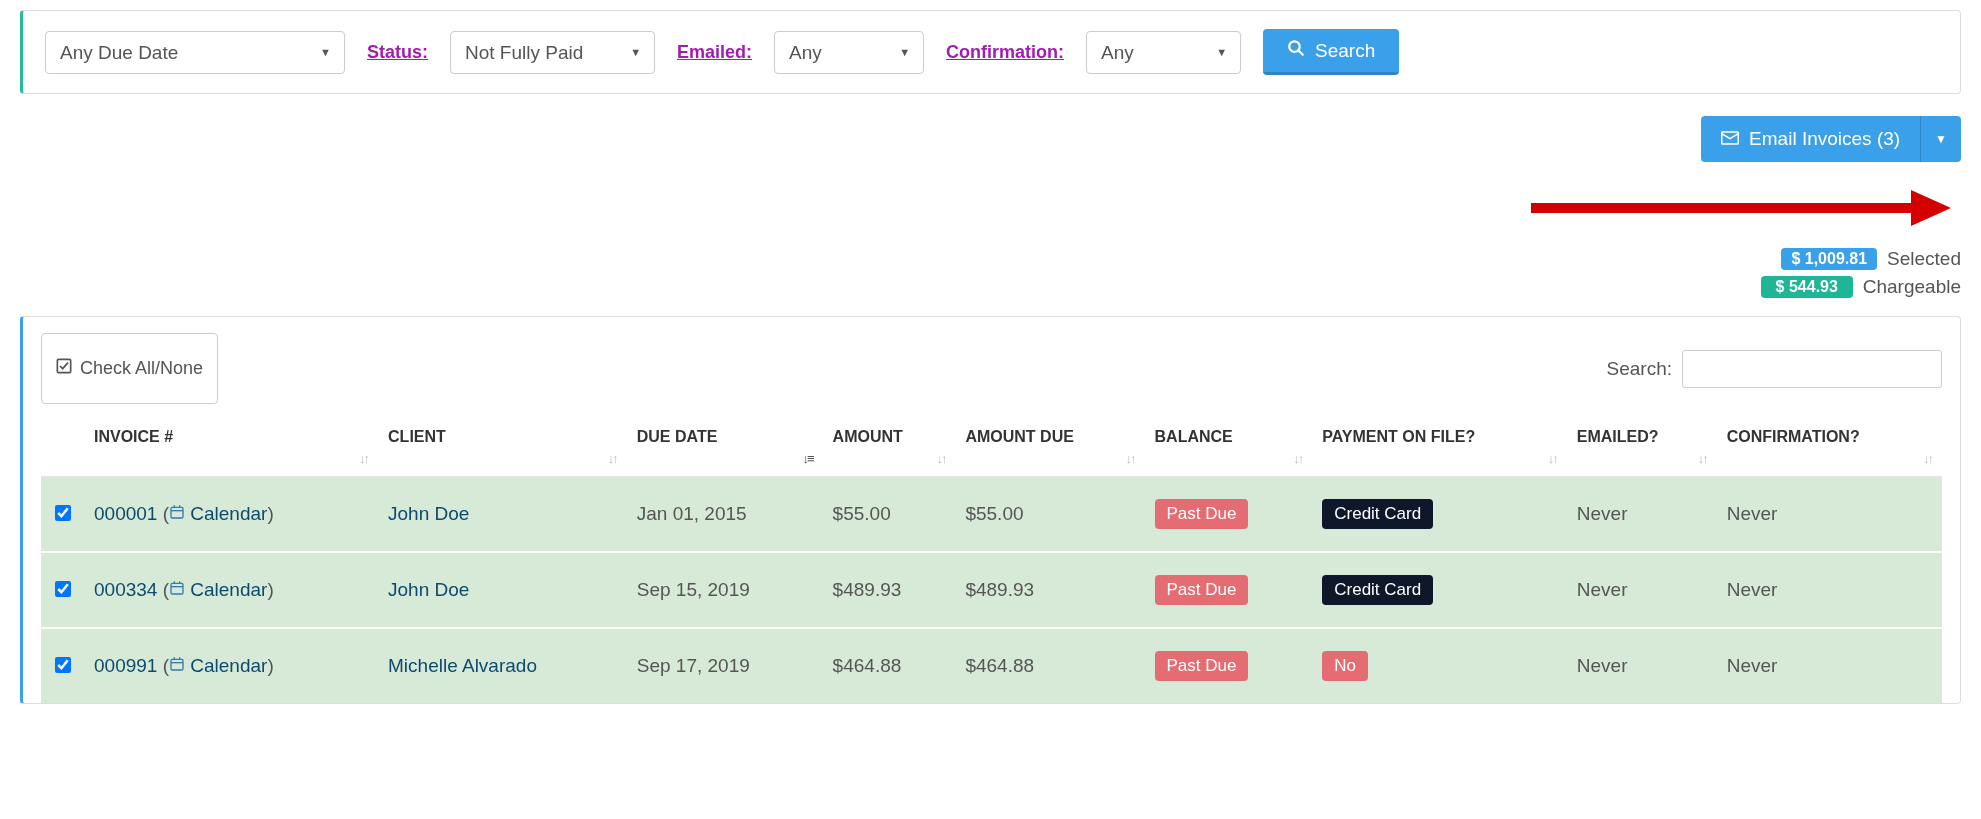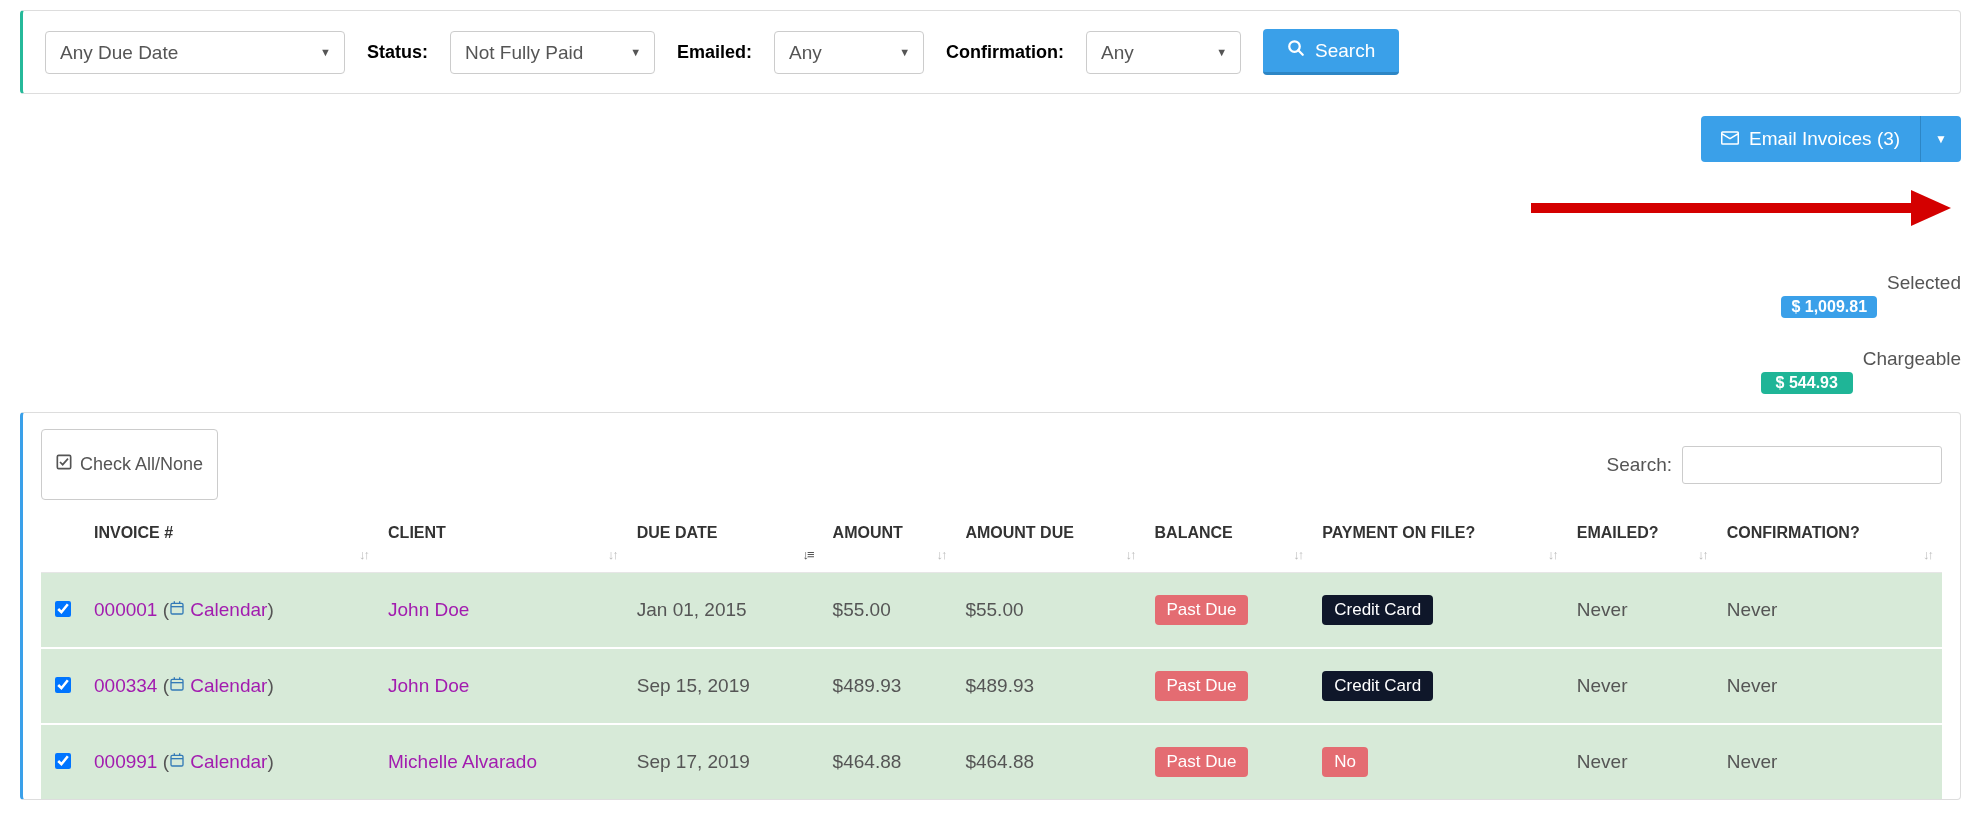--- a/index.html
+++ b/index.html
@@ -47,21 +47,22 @@
     color: #555;
     pointer-events: none;
   }
   #sel-duedate { width: 300px; }
   #sel-status  { width: 205px; }
   #sel-emailed { width: 150px; }
   #sel-confirm { width: 155px; }
 
   .filter-label {
     font-weight: 700;
-    color: #000000;
+    color: #a21caf;
+    text-decoration: underline;
   }
   .btn-search {
     background: #3aa0e9;
     border: none;
     border-bottom: 3px solid #2d86c5;
     color: #fff;
     padding: 10px 24px;
     border-radius: 4px;
     font-size: 19px;
     display: inline-flex;
@@ -126,21 +127,20 @@
   }
   .pill {
     display: inline-block;
     color: #fff;
     border-radius: 4px;
     padding: 2px 10px;
     font-weight: 600;
     font-size: 16px;
     min-width: 92px;
     text-align: center;
-    margin-top: 48px;
   }
   .pill-blue  { background: #3aa0e9; }
   .pill-green { background: #1fb597; }
   .totals-label { color: #555; font-size: 19px; }
 
   
   .table-panel {
     border: 1px solid #ddd;
     border-left: 3px solid #3aa0e9;
     border-radius: 4px;
@@ -208,21 +208,21 @@
   table.invoices td {
     padding: 22px 10px;
     vertical-align: middle;
     font-size: 19px;
     color: #555;
   }
   tbody tr.selected { background: #d7ead8; }
   tbody tr.selected + tr.selected td { border-top: 2px solid #fff; }
   tbody tr + tr td { border-top: 2px solid #fff; }
 
-  a.link { color: #a21caf; text-decoration: none; }
+  a.link { color: #0c4a6e; text-decoration: none; }
   .cal-icon {
     color: #337ab7;
     font-size: 16px;
     display: inline-block;
   }
   .badge {
     display: inline-block;
     color: #fff;
     border-radius: 4px;
     padding: 5px 12px;

